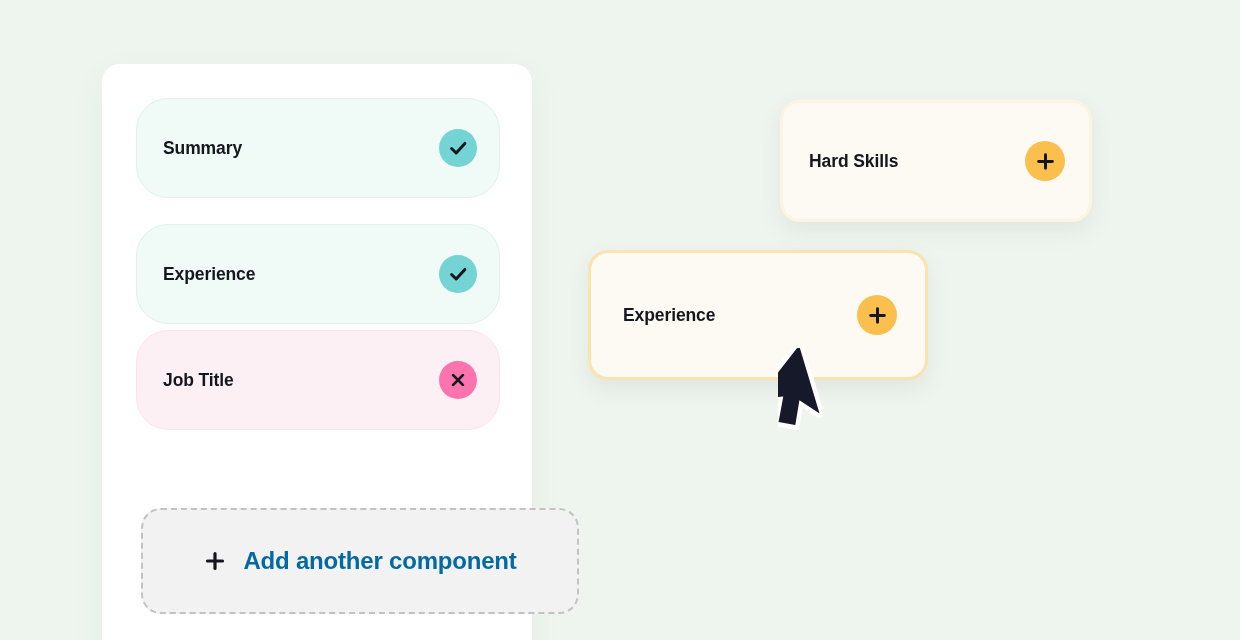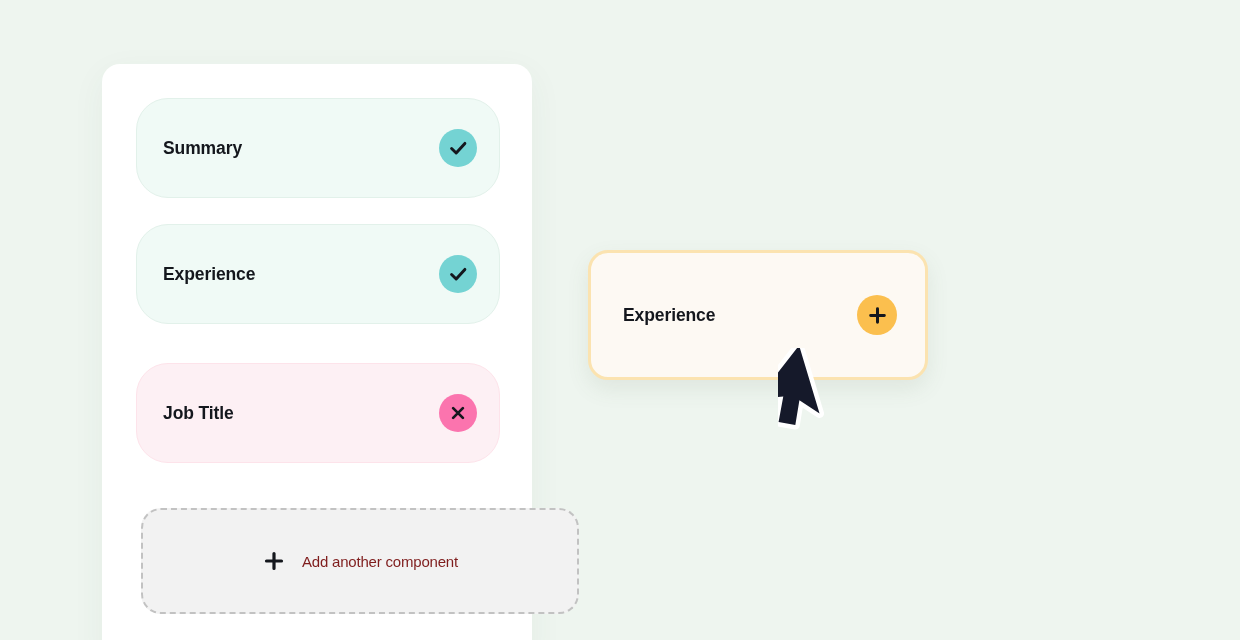--- a/index.html
+++ b/index.html
@@ -75,21 +75,20 @@
   }
 
   
   .card-pink {
     background: #fdf0f4;
     border: 1.5px solid #fde3ea;
     left: 136px;
     width: 364px;
     height: 100px;
     padding-left: 26px;
-    margin-top: 33px;
   }
   .card-pink .badge {
     right: 22px;
     width: 38px;
     height: 38px;
     background: #fb74ae;
   }
 
   #card-summary    { top: 98px; }
   #card-experience { top: 224px; }
@@ -153,23 +152,23 @@
     box-sizing: border-box;
     background: #f2f2f2;
     border: 2px dashed #c2c2c2;
     border-radius: 20px;
     display: flex;
     align-items: center;
     justify-content: center;
     gap: 16px;
   }
   .add-btn-label {
-    font-size: 15px;
-    font-weight: normal;
-    color: #7f1d1d;
+    font-size: 24px;
+    font-weight: bold;
+    color: #0369a1;
     letter-spacing: -0.2px;
   }
 
   
   .cursor {
     position: absolute;
     left: 778px;
     top: 348px;
     width: 100px;
     height: 96px;
@@ -212,20 +211,28 @@
 
   <div class="add-btn">
     <span>
       <svg class="glyph" width="24" height="24" viewBox="0 0 24 24" aria-hidden="true">
         <path d="M12 4.5 V19.5 M4.5 12 H19.5" fill="none" stroke="#14171d" stroke-width="3.2" stroke-linecap="round"></path>
       </svg>
     </span>
     <span class="add-btn-label">Add another component</span>
   </div>
 
+  <div class="comp-card card-cream" id="card-hardskills">
+    <span class="comp-label">Hard Skills</span>
+    <span class="badge">
+      <svg class="glyph" width="21" height="21" viewBox="0 0 24 24" aria-hidden="true">
+        <path d="M12 4.2 V19.8 M4.2 12 H19.8" fill="none" stroke="#14171d" stroke-width="3.4" stroke-linecap="round"></path>
+      </svg>
+    </span>
+  </div>
 
   <div class="comp-card card-cream" id="card-education">
     <span class="comp-label">Experience</span>
     <span class="badge">
       <svg class="glyph" width="21" height="21" viewBox="0 0 24 24" aria-hidden="true">
         <path d="M12 4.2 V19.8 M4.2 12 H19.8" fill="none" stroke="#14171d" stroke-width="3.4" stroke-linecap="round"></path>
       </svg>
     </span>
   </div>
 

